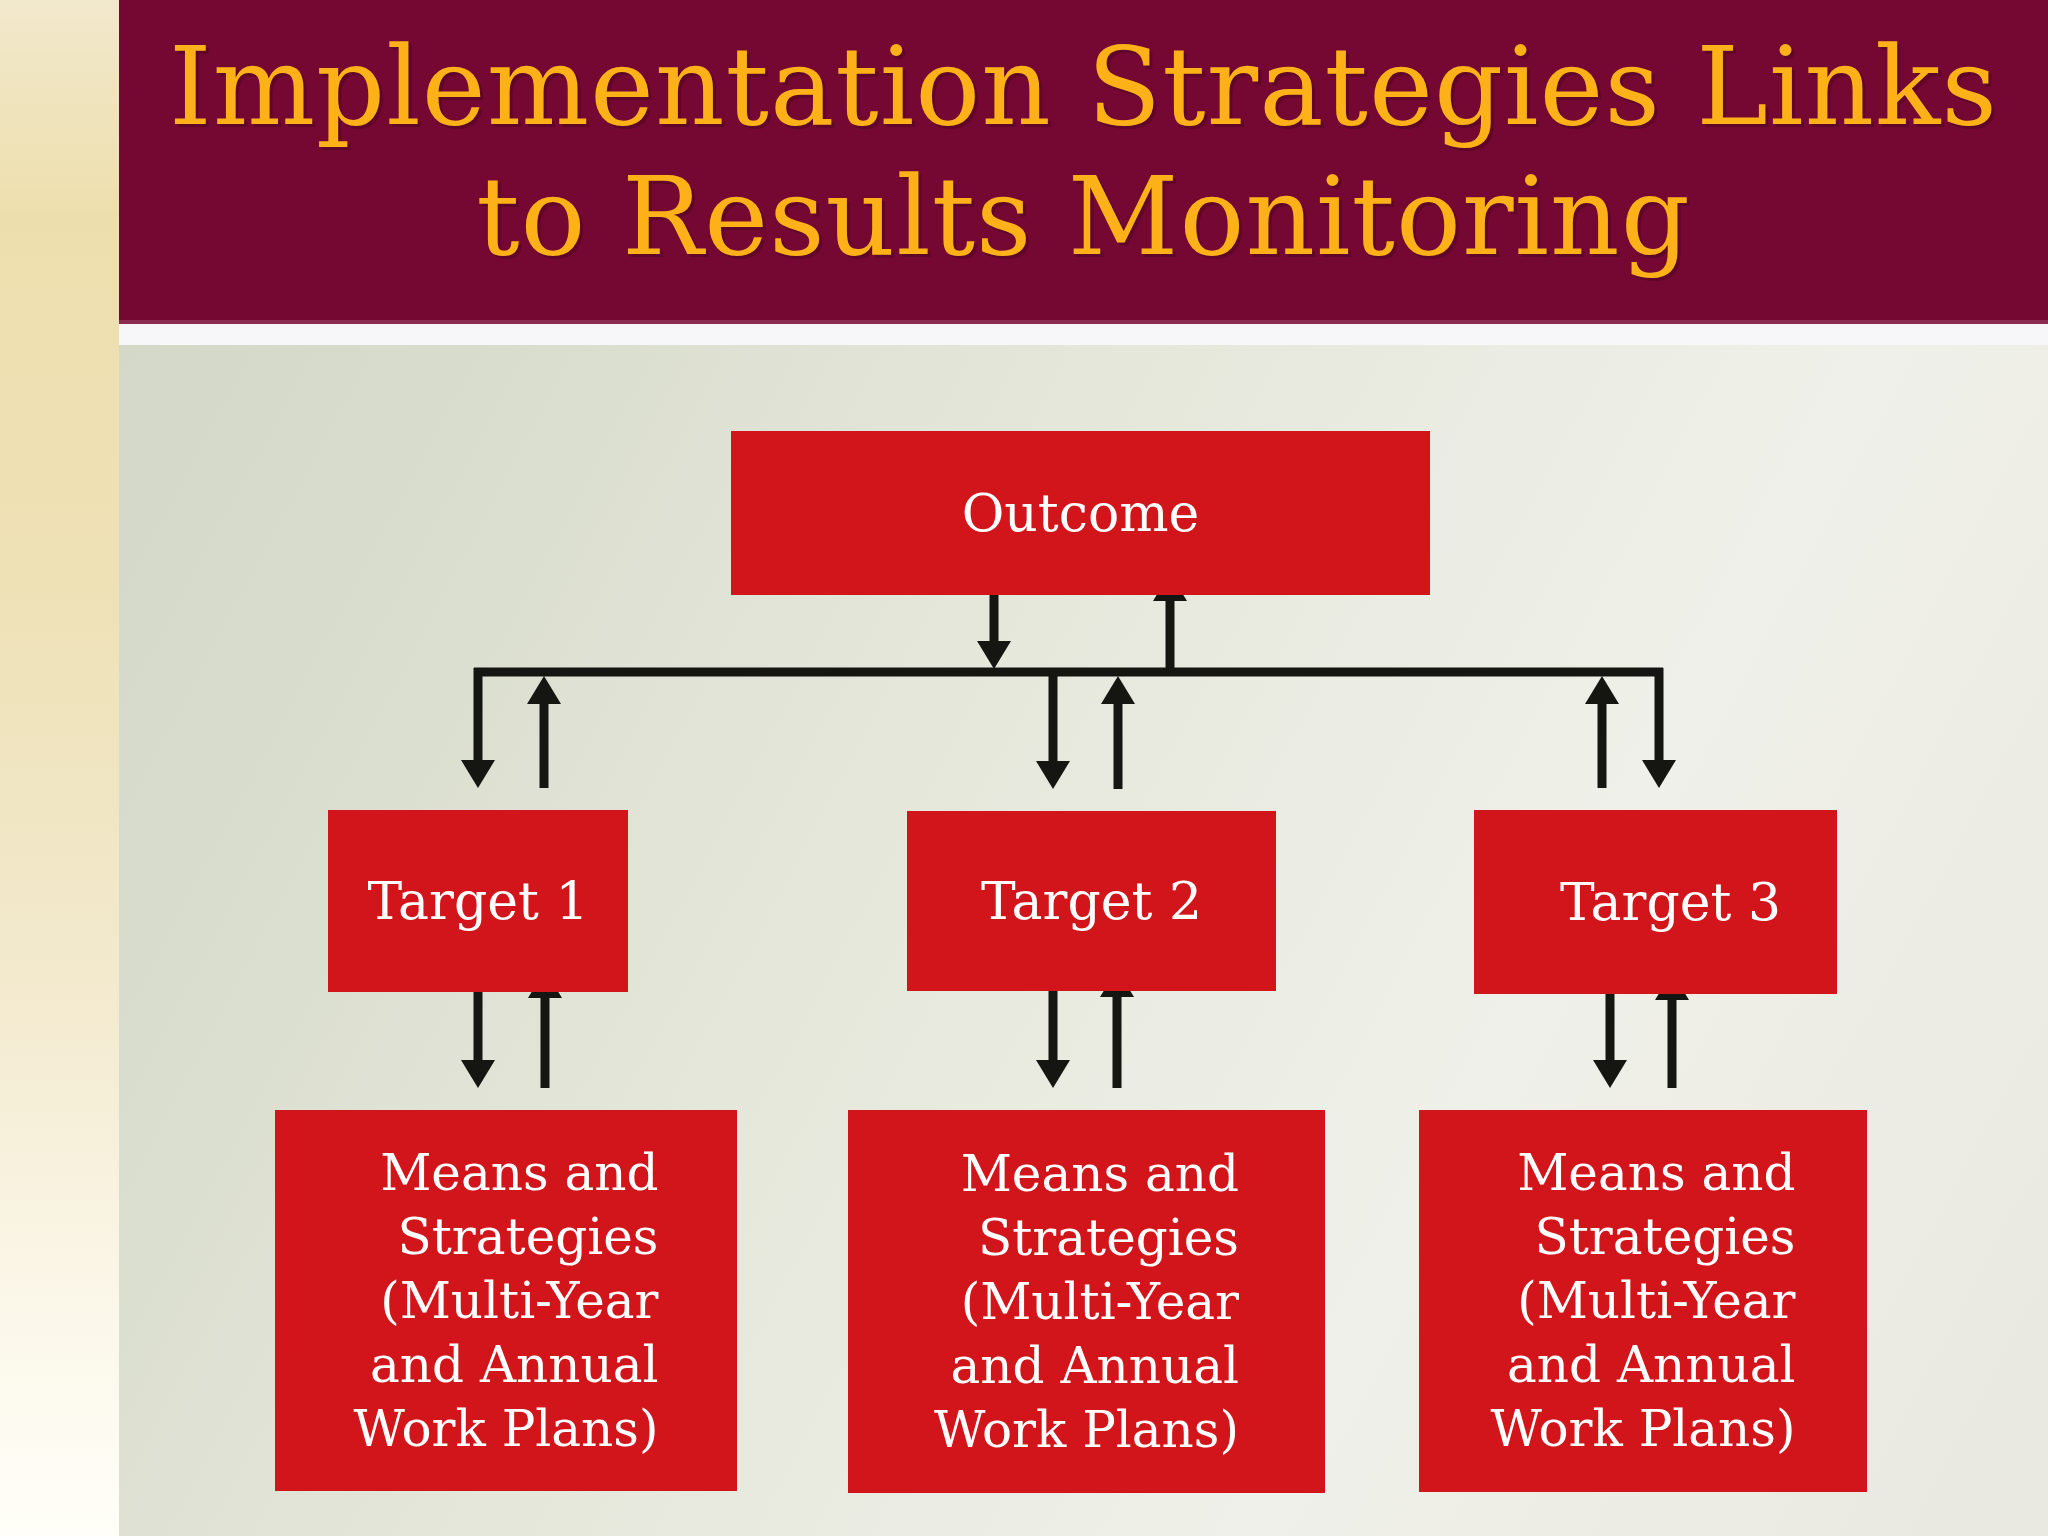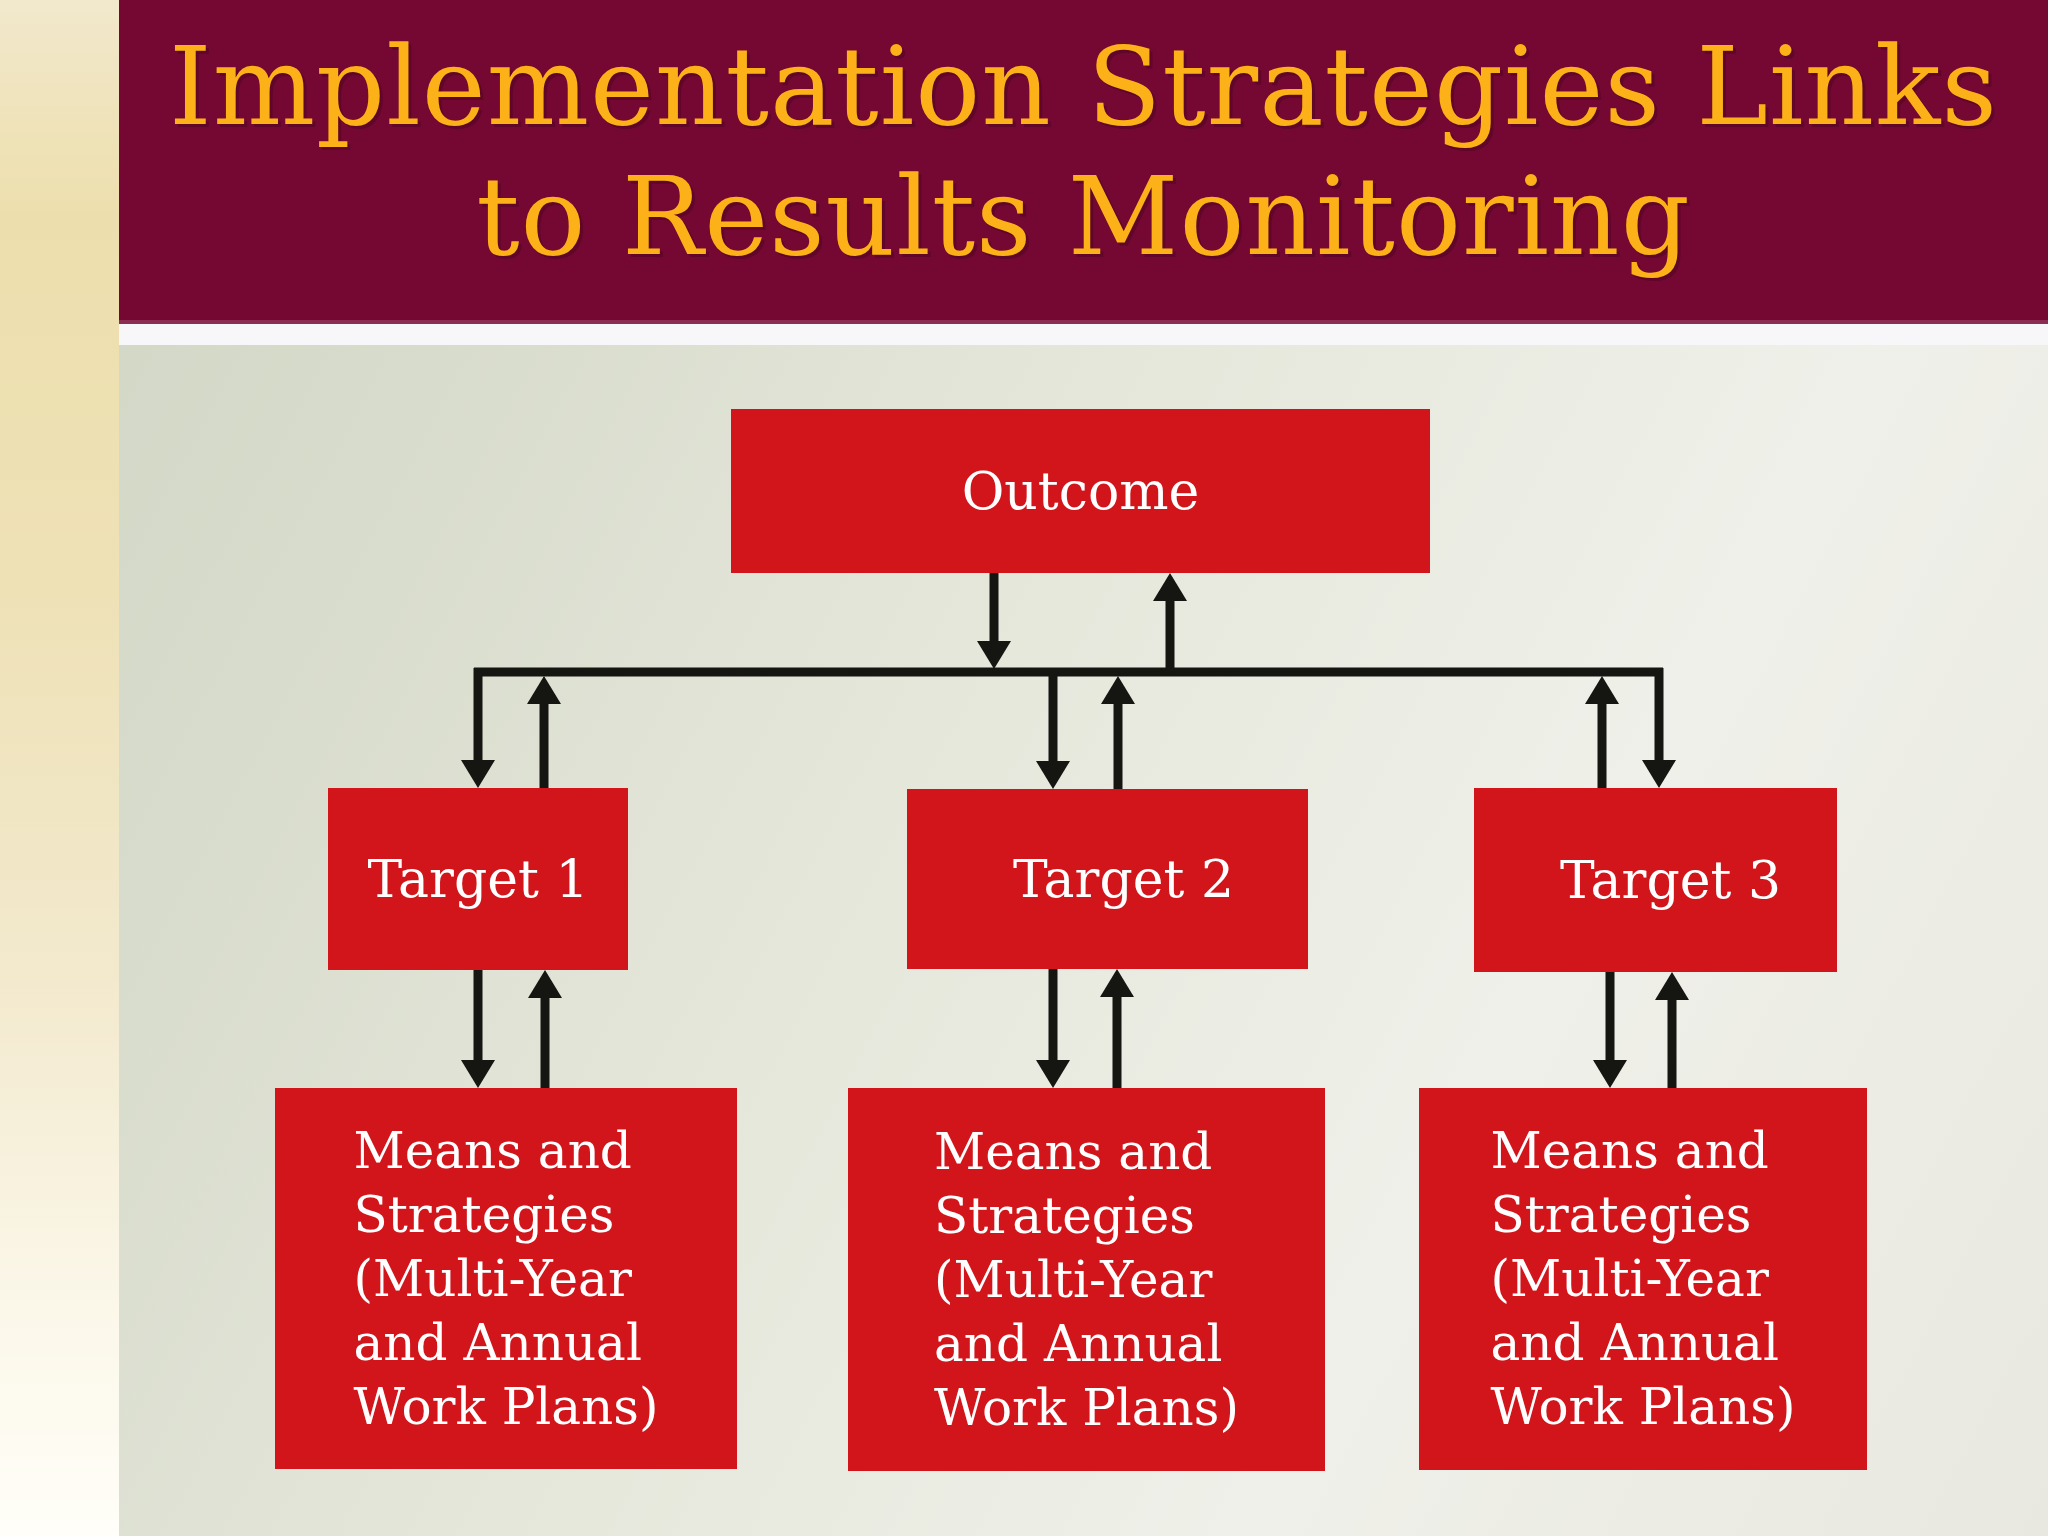--- a/index.html
+++ b/index.html
@@ -47,21 +47,22 @@
   
   .connectors{position:absolute;left:0;top:0;width:2048px;height:1536px;}
   .connectors line{stroke:var(--arrow-black);stroke-width:9;}
   .connectors polygon{fill:var(--arrow-black);}
   
   .node{
     position:absolute;
     background:var(--box-red);
     color:var(--box-text);
     display:flex;align-items:center;justify-content:center;
-    text-align:left;
+    text-align:right;
+    margin-top:22px;
   }
   .node-single{font-size:52px;line-height:1;}
   .node-multi{font-size:50px;line-height:1.28;}
   .node-multi .ln{display:block;}
 </style>
 </head>
 <body>
 
 <div class="slide">
 
@@ -131,21 +132,21 @@
   </svg>
 
   <div class="node node-single" style="left:731px;top:409px;width:699px;height:164px;">
     <span>Outcome</span>
   </div>
 
   <div class="node node-single" style="left:328px;top:788px;width:300px;height:182px;">
     <span>Target 1</span>
   </div>
 
-  <div class="node node-single" style="left:907px;top:789px;width:369px;height:180px;padding-left:32px;">
+  <div class="node node-single" style="left:907px;top:789px;width:369px;height:180px;">
     <span>Target 2</span>
   </div>
 
   <div class="node node-single" style="left:1474px;top:788px;width:333px;height:184px;padding-left:30px;">
     <span>Target 3</span>
   </div>
 
   <div class="node node-multi" style="left:275px;top:1088px;width:462px;height:381px;">
     <div>
       <span class="ln">Means and</span>

